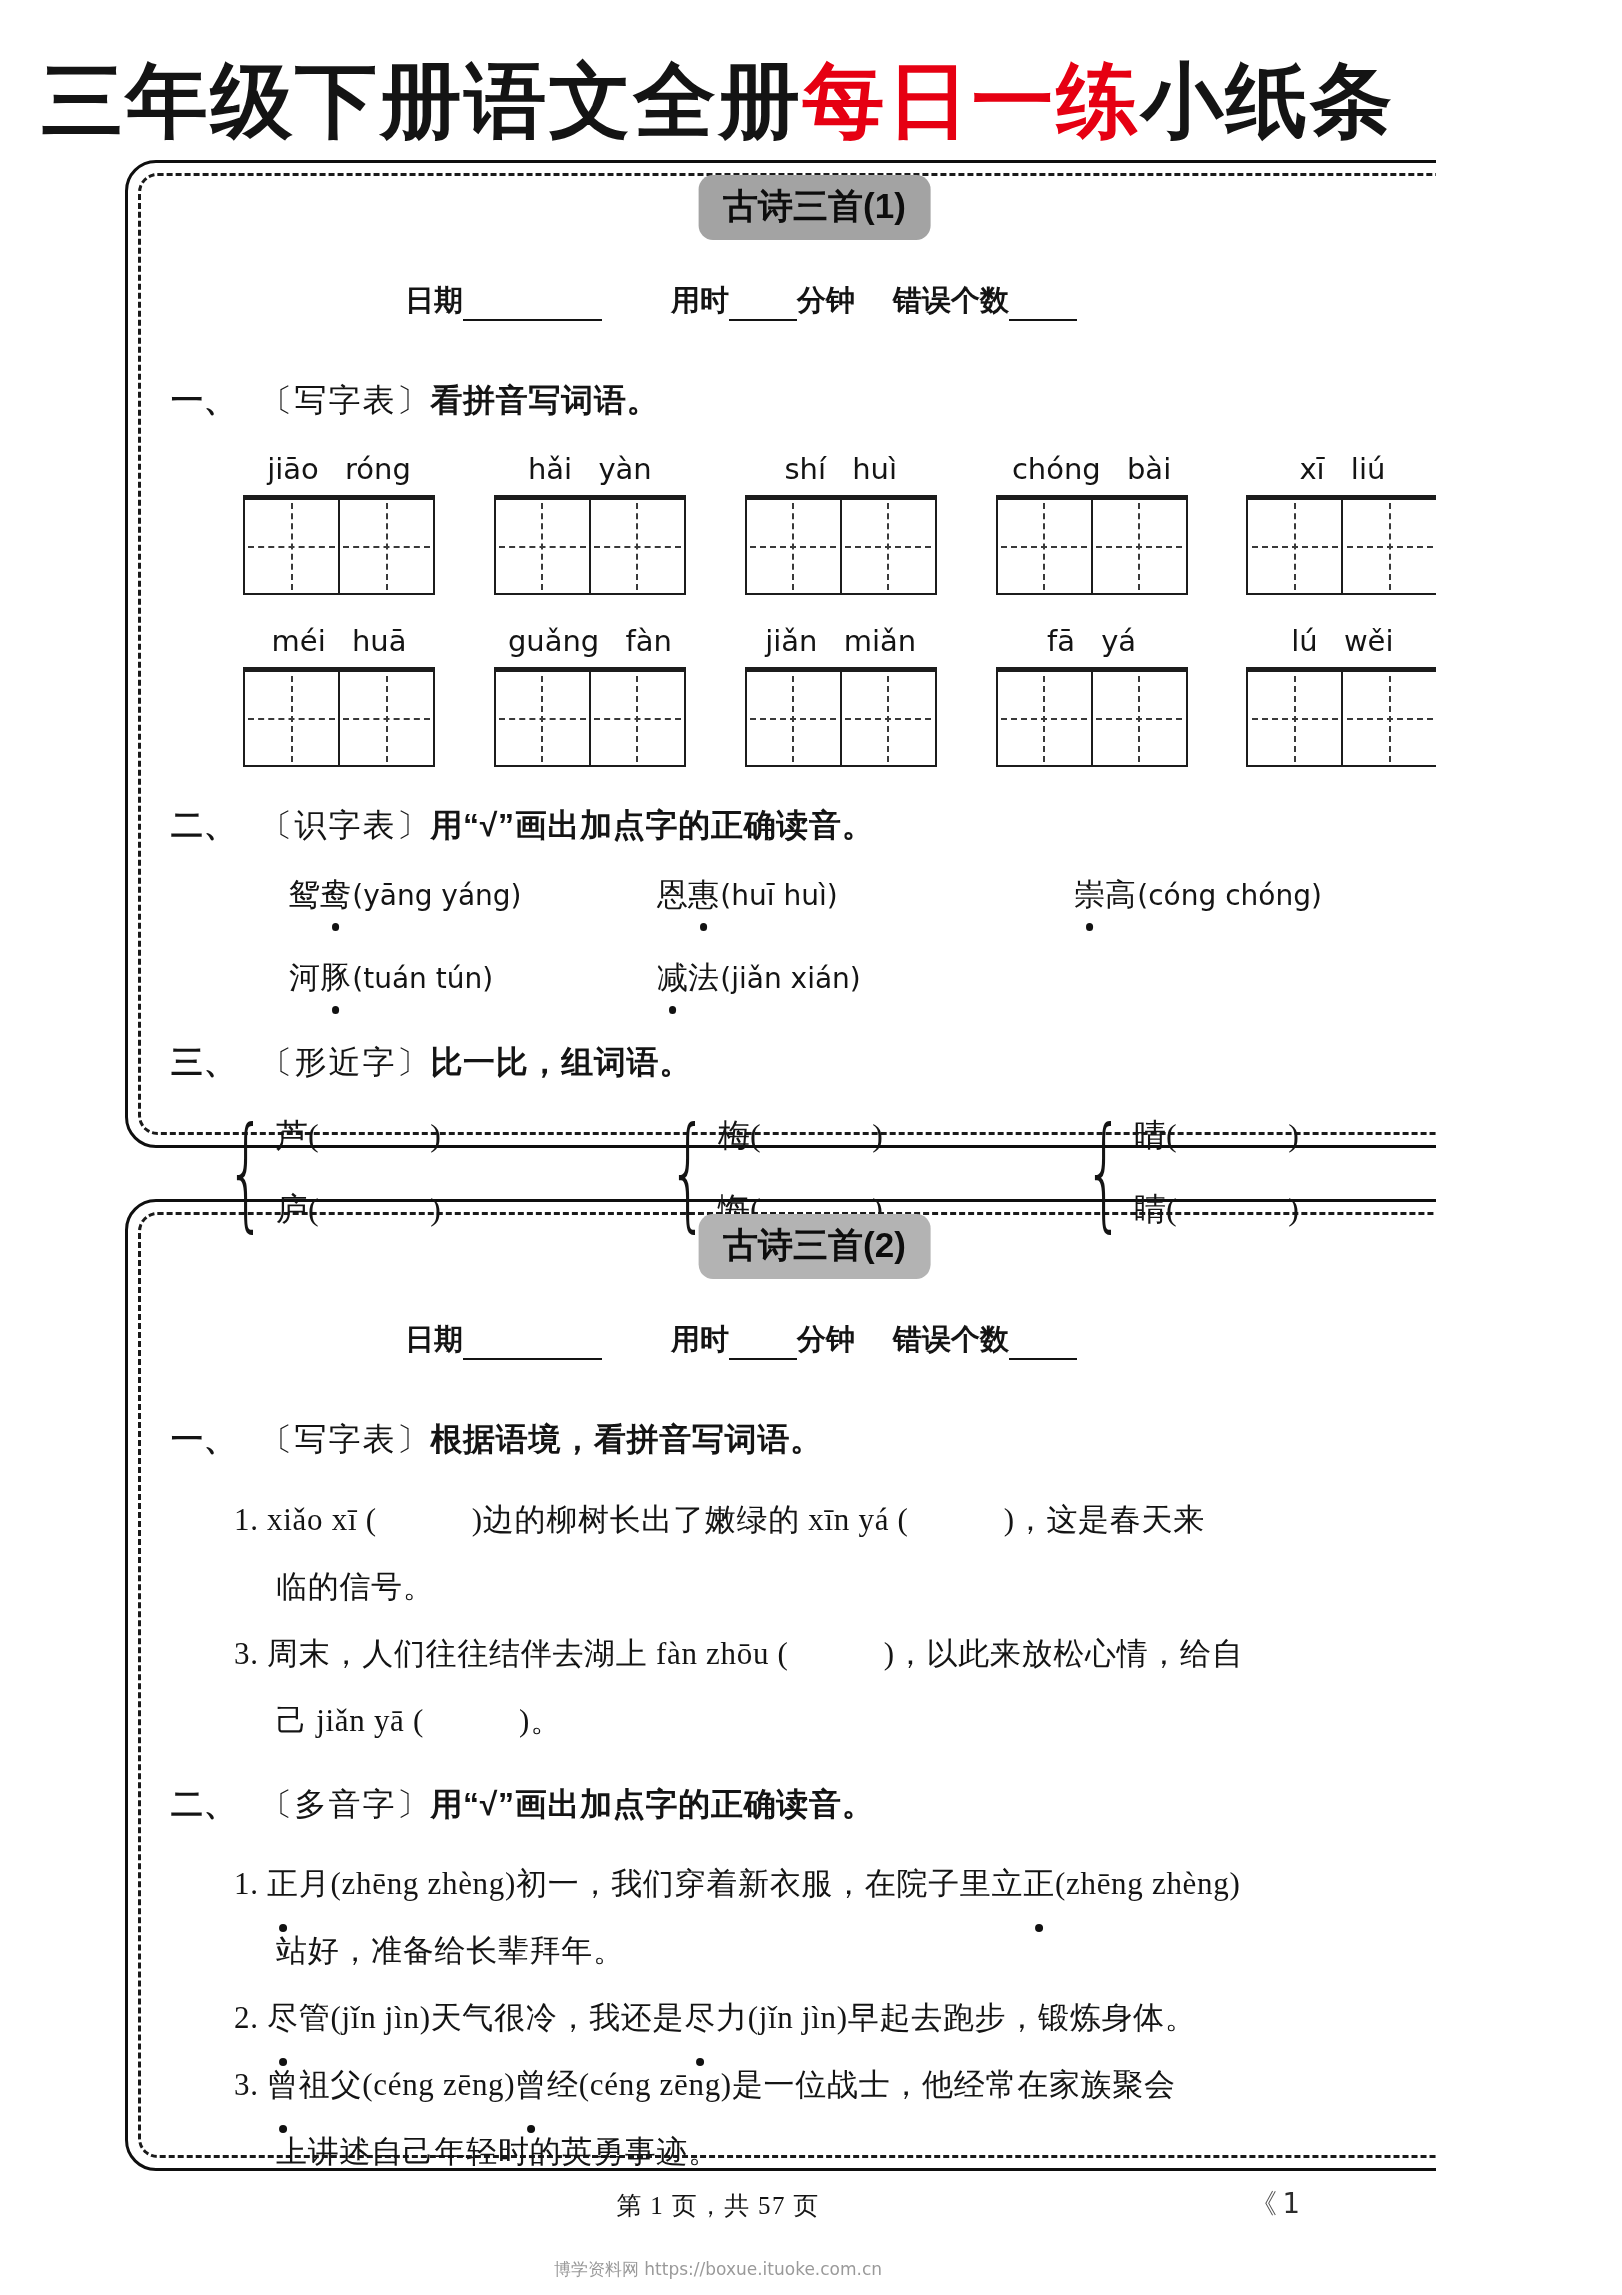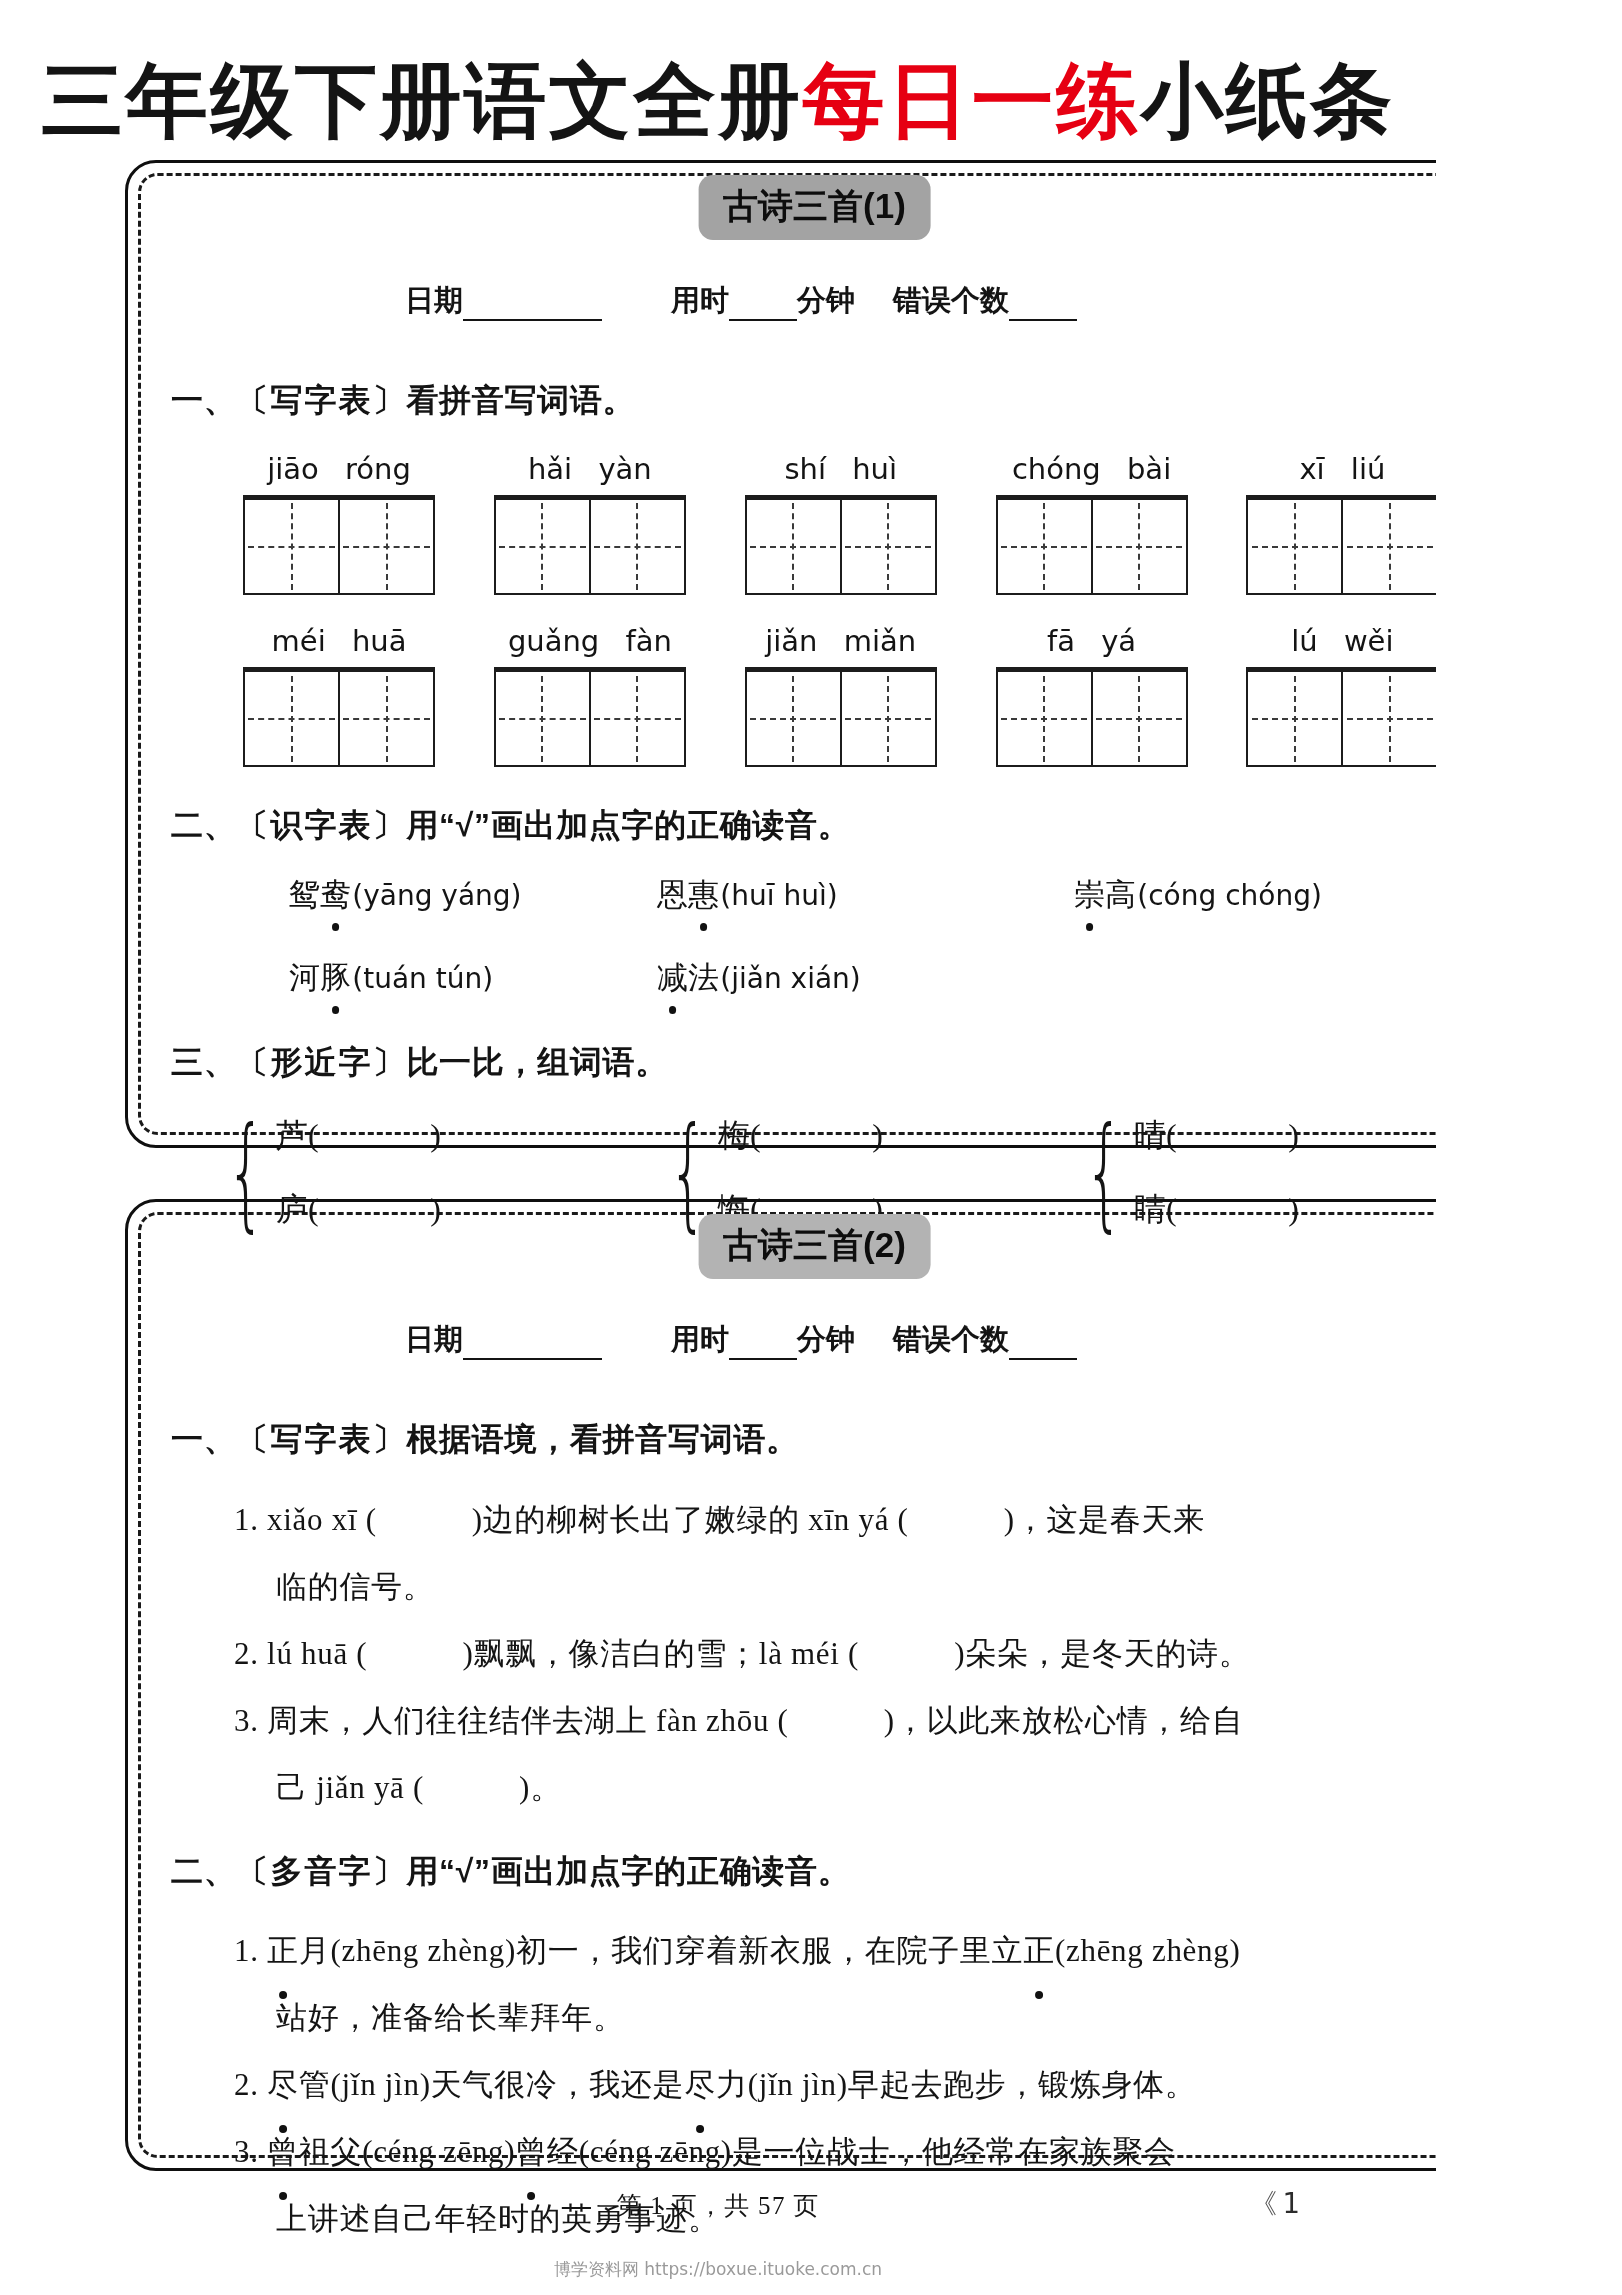--- a/index.html
+++ b/index.html
@@ -44,21 +44,21 @@
   .blank-date { width:139px; }
   .blank-min  { width:68px; }
   .blank-err  { width:68px; }
   .meta-gap-a { width:69px; } .meta-gap-b { width:38px; }
 
   
   .qh {
     margin-top:58px; font-family:"Liberation Sans","DejaVu Sans",sans-serif;
     font-size:32px; font-weight:900; letter-spacing:0.7px; white-space:nowrap;
   }
-  .qh .tag { font-weight:700; font-family:"Liberation Serif",serif; letter-spacing:2px; }
+  .qh .tag { font-weight:400; font-family:"Liberation Serif",serif; letter-spacing:2px;margin-left:24px; }
 
   
   .grid-row { display:flex; justify-content:space-between; margin:29px 19.6px 0 72px;align-items:center; }
   .word { display:flex; flex-direction:column; align-items:center; }
   .pinyin {
     font-family:"DejaVu Sans",sans-serif; font-size:29px; font-weight:400;
     word-spacing:17px; margin-bottom:9.2px; white-space:nowrap;
   }
   .pair { display:flex; border:2px solid #1c1c1c; border-top-width:5.2px; }
   .cell { width:93px; height:93px; position:relative; background:#fff; }
@@ -288,23 +288,20 @@
 
       <div class="qh">
         <span>一、</span><span class="tag">〔写字表〕</span><span>根据语境，看拼音写词语。</span>
       </div>
       <div id="b2-q1-items" class="items-wrap">
           <div class="cloze-item">
             <div class="ln first">1. xiǎo xī (　　　)边的柳树长出了嫩绿的 xīn yá (　　　)，这是春天来</div>
             <div class="ln cont">临的信号。</div>
           </div>
           <div class="cloze-item">
-            <div class="ln first">2. lú huā (　　　)飘飘，像洁白的雪；là méi (　　　)朵朵，是冬天的诗。</div>
-          </div>
-          <div class="cloze-item">
             <div class="ln first">3. 周末，人们往往结伴去湖上 fàn zhōu (　　　)，以此来放松心情，给自</div>
             <div class="ln cont">己 jiǎn yā (　　　)。</div>
           </div>
         </div>
 
       <div class="qh" style="margin-top:29px">
         <span>二、</span><span class="tag">〔多音字〕</span><span>用“√”画出加点字的正确读音。</span>
       </div>
       <div id="b2-q2-items" class="items-wrap">
           <div class="poly-item">

